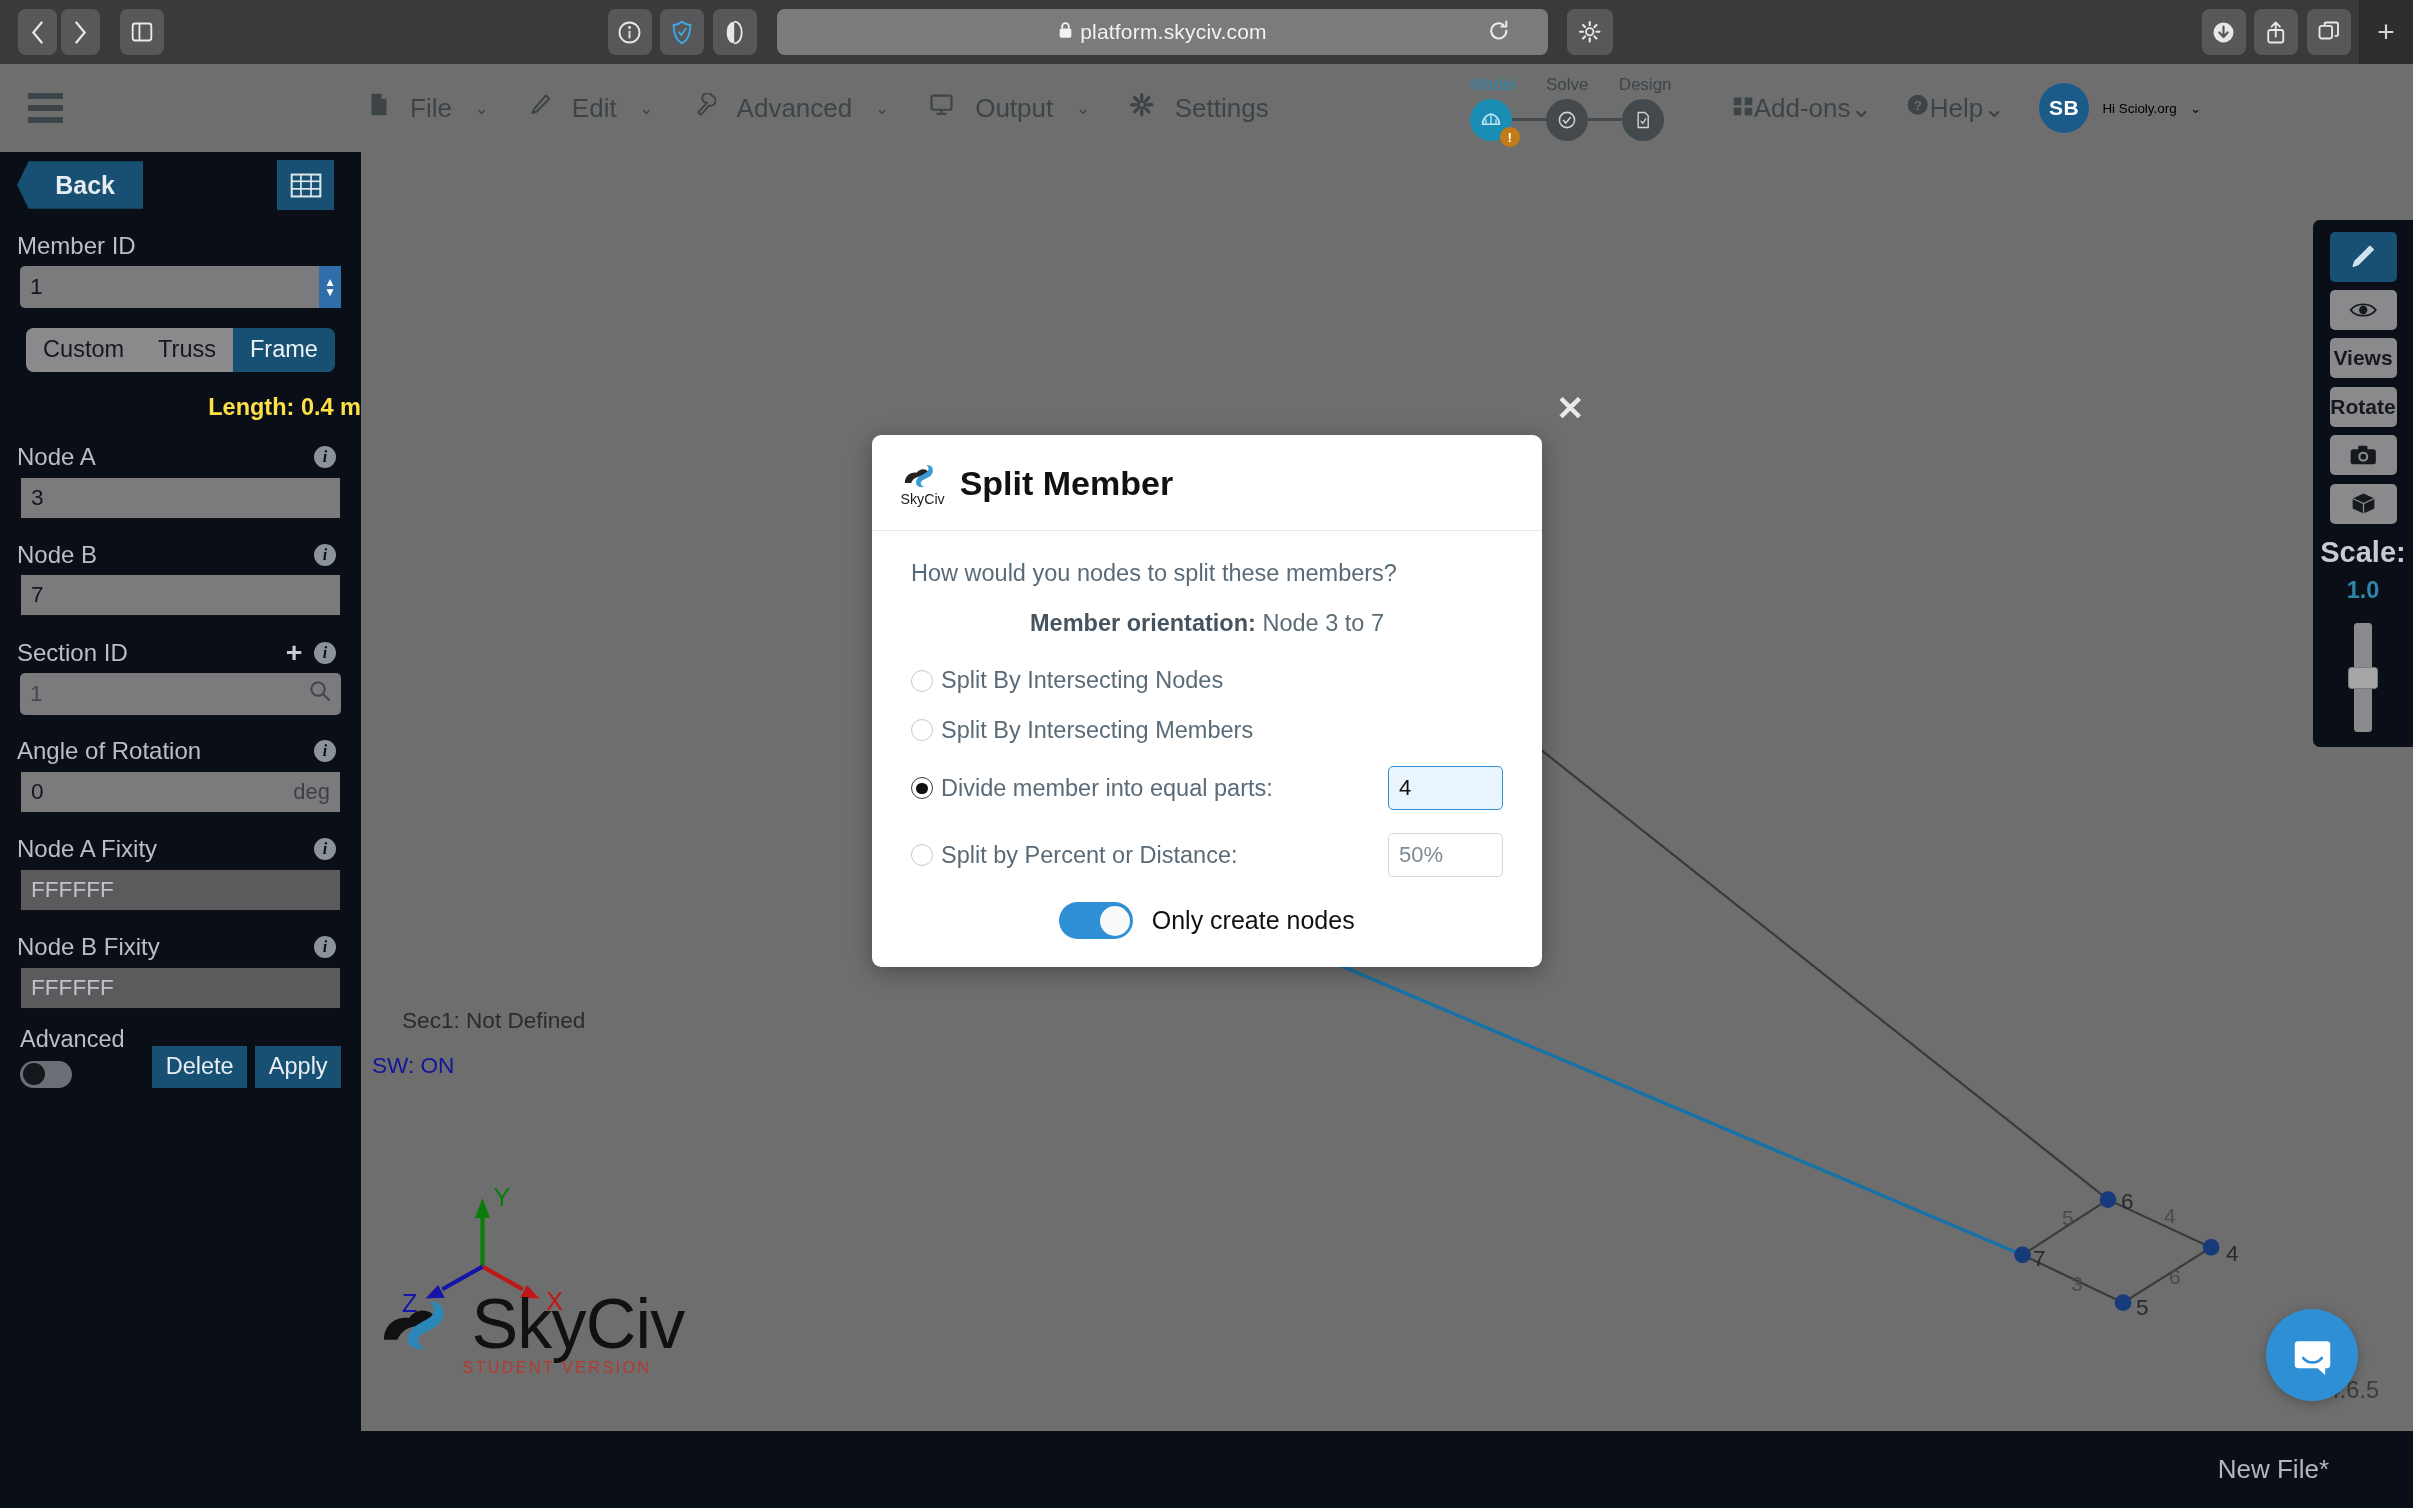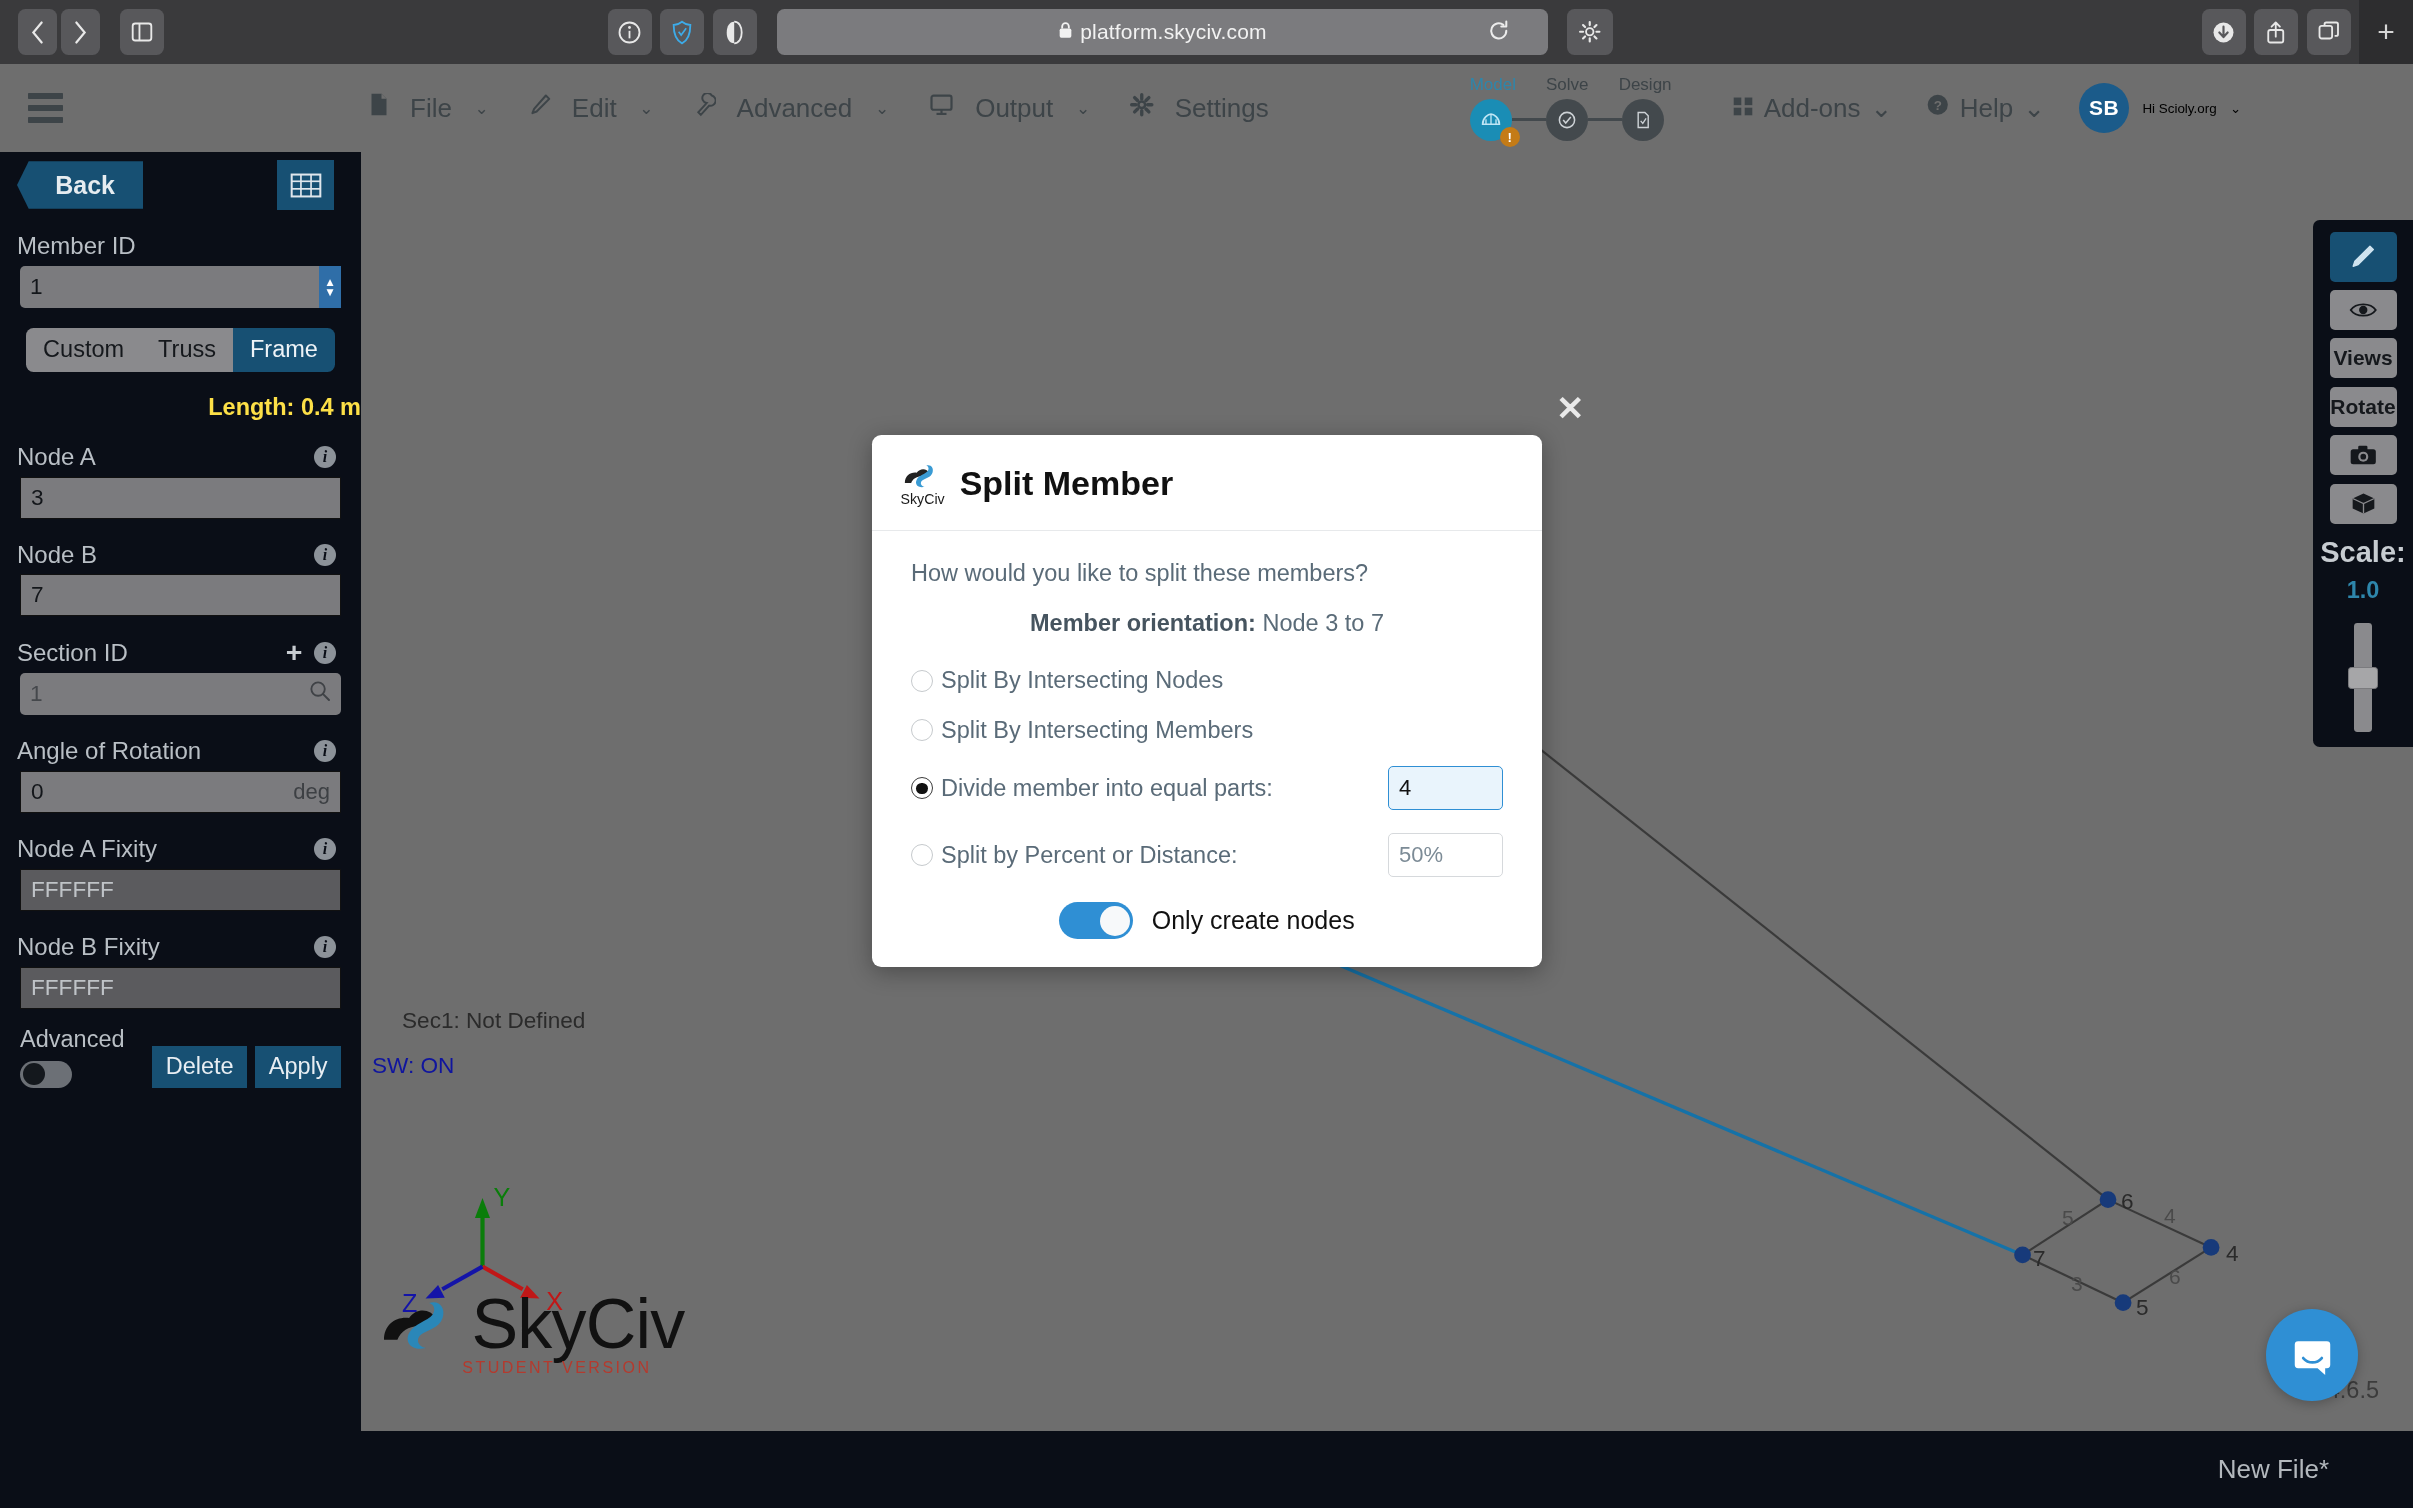--- a/index.html
+++ b/index.html
@@ -89,21 +89,21 @@
   .stage-link { width: 34px; height: 2.5px; background: #43494d; }
   .stage-warn {
     position: absolute; right: -7.5px; bottom: -6.7px;
     width: 20px; height: 20px; border-radius: 50%;
     background: #c47b16; color: #fff; font-size: 13.4px; font-weight: bold;
     display:flex; align-items:center; justify-content:center;
   }
 
   .topbar-right { display: flex; align-items: center; gap: 34px; margin-left: 67px; }
   .topbar-link {
-    display: flex; align-items: center; gap: 10px;
+    display: flex; align-items: center; gap: 0;
     color: #3d4448; font-size: 26px;
   }
   .avatar {
     width: 50px; height: 50px; border-radius: 50%;
     background: #1b5b8a; color: #fff;
     display:flex; align-items:center; justify-content:center;
     font-size: 21px; font-weight: bold; letter-spacing: 0.4px;
   }
   .user-block { display: flex; align-items: center; gap: 13.4px; }
 
@@ -800,21 +800,21 @@
       <svg width="42" height="30" viewBox="0 0 104 76">
         <path d="M6 58 C6 40 20 30 36 32 C44 20 62 20 68 33 C62 40 54 42 46 42 C36 42 26 48 22 58 Z" fill="#222"></path>
         <path d="M60 14 C72 10 80 20 76 32 C72 44 58 46 50 52 C44 57 46 66 56 68 C40 72 30 62 36 50 C42 38 58 36 64 28 C68 22 66 16 60 14 Z" fill="#3a9bd4"></path>
       </svg>
       <span class="lg-sub">SkyCiv</span>
     </div>
     <div class="modal-title">Split Member</div>
   </div>
 
   <div class="modal-body">
-    <div class="m-question">How would you like to split these members?</div>
+    <div class="m-question">How would you nodes to split these members?</div>
     <div class="m-orient">
       <b>Member orientation:</b>
       <span>Node 3 to 7</span>
     </div>
 
     <div class="opt-list">
       <div class="opt-row">
         <div class="radio"></div>
         <div class="opt-label">Split By Intersecting Nodes</div>
       </div>

